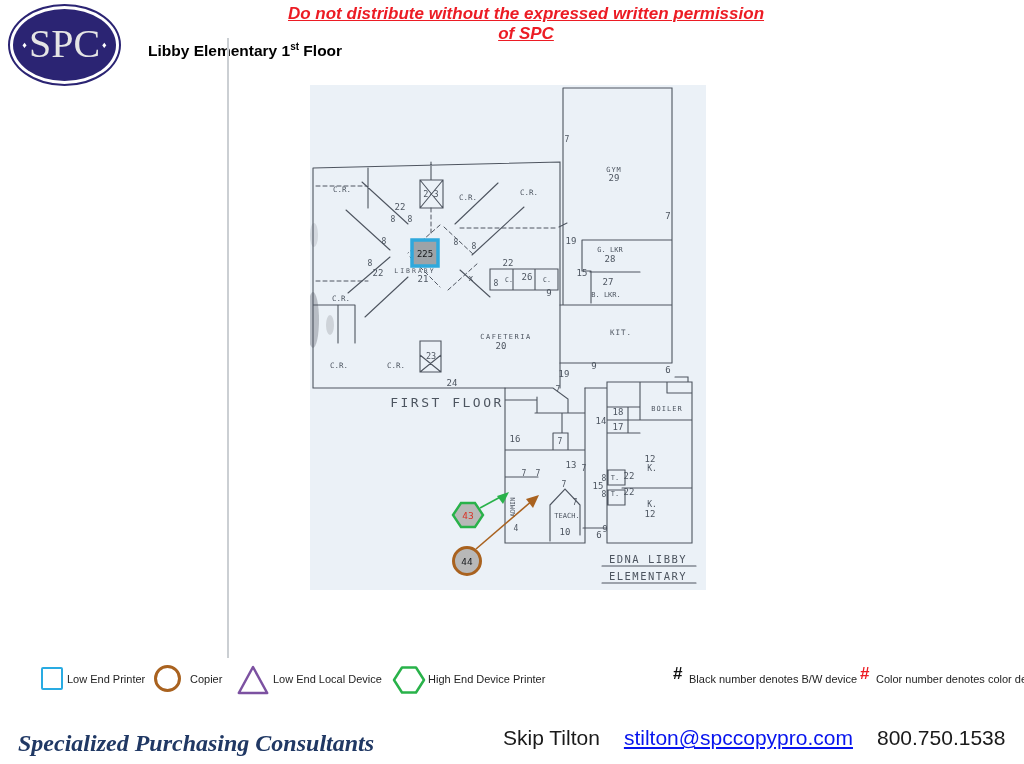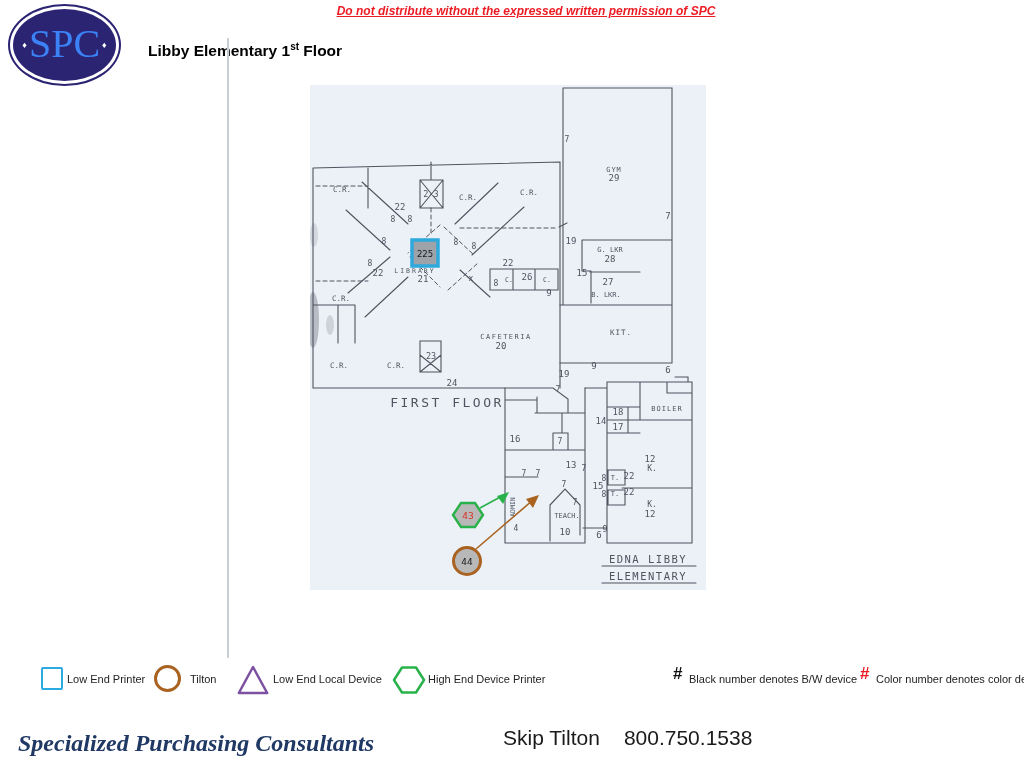--- a/index.html
+++ b/index.html
@@ -1,25 +1,25 @@
 <!DOCTYPE html>
 <html style="--warning-red: #EC1C24; --logo-navy: #2B2473; --printer-blue: #29ABE2; --copier-brown: #A9621F; --device-purple: #7C51A1; --network-green: #29B24A; --note-red: #ED1C24; --company-navy: #203864; --link-blue: #0714EE; --marker-number-red: #D93025; --highlight-blue: #2FA8DC;"><head>
 <meta charset="utf-8">
 <style>
   html,body{margin:0;padding:0;}
   body{width:1024px;height:764px;position:relative;background:#ffffff;overflow:hidden;
        font-family:"Liberation Sans", sans-serif;}
   .warning{position:absolute;left:283px;top:4px;width:486px;text-align:center;
-           font-size:12px;font-weight:bold;font-style:italic;text-decoration:underline;
+           font-size:17px;font-weight:bold;font-style:italic;text-decoration:underline;
            color:var(--warning-red);}
   .logo{position:absolute;left:8px;top:4px;width:113px;height:82px;border:2px solid var(--logo-navy);
         border-radius:50%;background:#ffffff;box-sizing:border-box;}
   .logo-inner{position:absolute;left:3px;top:3px;right:3px;bottom:3px;border-radius:50%;
         background:var(--logo-navy);display:flex;align-items:center;justify-content:center;gap:2px;}
-  .logo-inner .spc{color:#3b82f6;font-family:"Liberation Serif", serif;font-size:40px;line-height:1;
+  .logo-inner .spc{color:#e5e5e5;font-family:"Liberation Serif", serif;font-size:40px;line-height:1;
         letter-spacing:0px;margin-top:-2px;}
   .logo-inner .dia{color:#fff;font-size:9px;line-height:1;}
   .title{position:absolute;left:148px;top:41px;font-size:15.5px;font-weight:bold;color:#000000;}
   .title sup{font-size:10px;}
   .vline{position:absolute;left:227px;top:38px;width:2px;height:620px;background:#cbcfd3;}
   .plan{position:absolute;left:310px;top:85px;}
   .plan .paper{fill:#ebf1f7;}
   .walls path{stroke:#4e5560;stroke-width:1.1;fill:none;stroke-linecap:round;}
   .walls path.dash{stroke-dasharray:4 3;stroke-width:1;}
   .plan-labels text, .hand{font-family:"DejaVu Sans Mono", monospace;fill:#4d5560;text-anchor:middle;}
@@ -196,21 +196,21 @@
     <circle cx="157" cy="476" r="13.5" fill="#b8b8b8" style="stroke:var(--copier-brown)" stroke-width="3"></circle>
     <text x="157" y="479.5" font-size="9" text-anchor="middle" fill="#16181b" font-family="DejaVu Sans, sans-serif">44</text>
   </g>
 </svg>
 
 <div class="legend">
   <div class="shape" style="left:25px;top:7px;width:22px;height:23px;border:2.5px solid var(--printer-blue);border-radius:2px;"></div>
   <div class="lbl" style="left:51px;">Low End Printer</div>
 
   <div class="shape" style="left:138px;top:5px;width:27px;height:27px;border:3px solid var(--copier-brown);border-radius:50%;"></div>
-  <div class="lbl" style="left:174px;">Tilton</div>
+  <div class="lbl" style="left:174px;">Copier</div>
 
   <svg class="shape" style="left:221px;top:5px;" width="33" height="30">
     <polygon points="16,2 1.8,28 30.2,28" fill="none" style="stroke:var(--device-purple)" stroke-width="2.5" stroke-linejoin="round"></polygon>
   </svg>
   <div class="lbl" style="left:257px;">Low End Local Device</div>
 
   <svg class="shape" style="left:376px;top:5px;" width="34" height="30">
     <polygon points="2,15 10,2.5 24,2.5 32,15 24,27.5 10,27.5" fill="none" style="stroke:var(--network-green)" stroke-width="2.5" stroke-linejoin="round"></polygon>
   </svg>
   <div class="lbl" style="left:412px;">High End Device Printer</div>
@@ -218,14 +218,15 @@
   <div class="hash" style="left:657px;">#</div>
   <div class="lbl" style="left:673px;">Black number denotes B/W device</div>
 
   <div class="hash" style="left:844px;color:var(--note-red);">#</div>
   <div class="lbl" style="left:860px;">Color number denotes color device</div>
 </div>
 
 <div class="footer-company">Specialized Purchasing Consultants</div>
 <div class="footer-contact">
   <span>Skip Tilton</span>
+  <span class="email">stilton@spccopypro.com</span>
   <span>800.750.1538</span>
 </div>
 
 </body></html>

